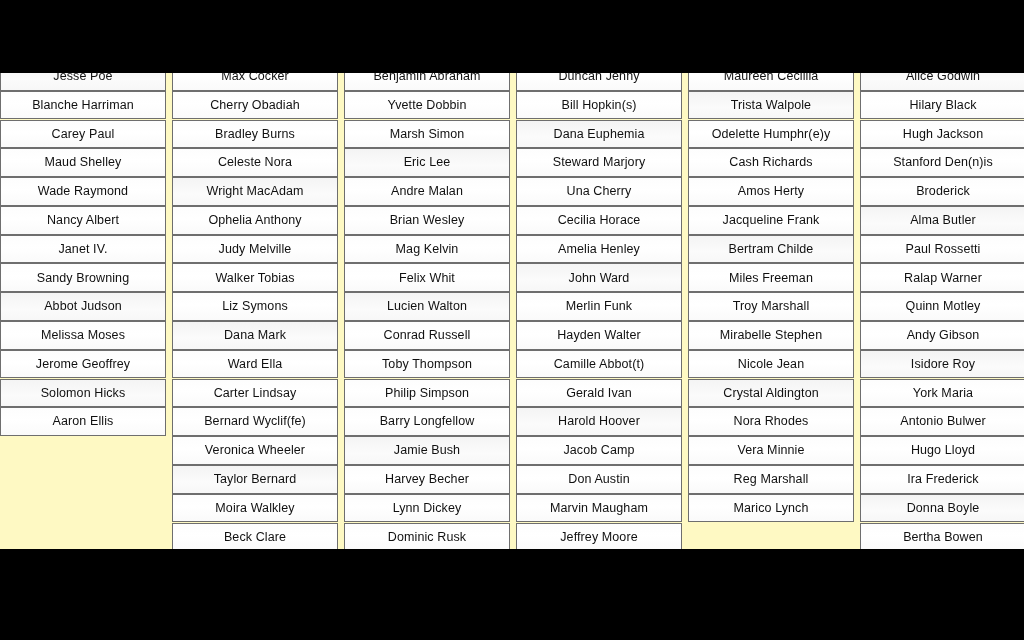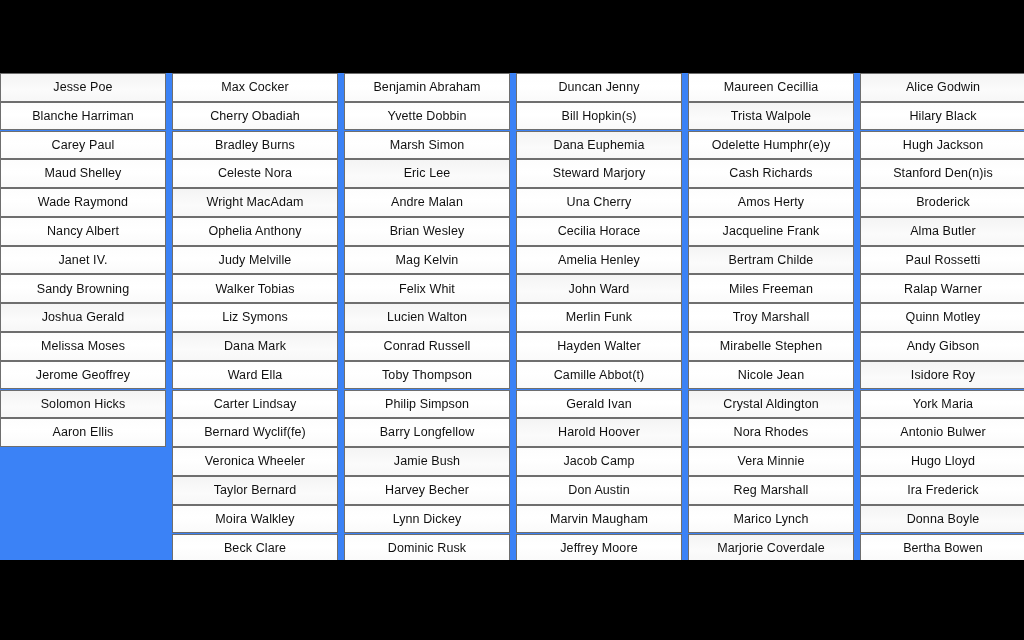--- a/index.html
+++ b/index.html
@@ -19,25 +19,25 @@
     width: 1024px;
     height: 640px;
     background: #000000;
     overflow: hidden;
   }
 
   
   #grid-viewport {
     position: absolute;
     left: 0;
-    top: 73px;
+    top: 62px;
     width: 1024px;
     height: 487px;
     overflow: hidden;
-    background: #3b82f6;
+    background: #fef9c3;
   }
 
   #name-grid {
     position: relative;
     width: 1032px;
     margin-left: -2px;
     display: grid;
     grid-template-columns: repeat(6, 172px);
     column-gap: 0px;
     row-gap: 0px;
@@ -91,21 +91,21 @@
     <div id="name-grid">
         <div class="grid-col">
           <div class="name-cell tint">Jesse Poe</div>
           <div class="name-cell">Blanche Harriman</div>
           <div class="name-cell">Carey Paul</div>
           <div class="name-cell">Maud Shelley</div>
           <div class="name-cell">Wade Raymond</div>
           <div class="name-cell">Nancy Albert</div>
           <div class="name-cell">Janet IV.</div>
           <div class="name-cell">Sandy Browning</div>
-          <div class="name-cell tint">Joshua Gerald</div>
+          <div class="name-cell tint">Abbot Judson</div>
           <div class="name-cell">Melissa Moses</div>
           <div class="name-cell">Jerome Geoffrey</div>
           <div class="name-cell tint">Solomon Hicks</div>
           <div class="name-cell">Aaron Ellis</div>
         </div>
         <div class="grid-col">
           <div class="name-cell">Max Cocker</div>
           <div class="name-cell">Cherry Obadiah</div>
           <div class="name-cell">Bradley Burns</div>
           <div class="name-cell">Celeste Nora</div>
@@ -171,21 +171,20 @@
           <div class="name-cell tint">Bertram Childe</div>
           <div class="name-cell">Miles Freeman</div>
           <div class="name-cell">Troy Marshall</div>
           <div class="name-cell">Mirabelle Stephen</div>
           <div class="name-cell">Nicole Jean</div>
           <div class="name-cell tint">Crystal Aldington</div>
           <div class="name-cell">Nora Rhodes</div>
           <div class="name-cell">Vera Minnie</div>
           <div class="name-cell">Reg Marshall</div>
           <div class="name-cell">Marico Lynch</div>
-          <div class="name-cell tint">Marjorie Coverdale</div>
         </div>
         <div class="grid-col">
           <div class="name-cell tint">Alice Godwin</div>
           <div class="name-cell">Hilary Black</div>
           <div class="name-cell">Hugh Jackson</div>
           <div class="name-cell">Stanford Den(n)is</div>
           <div class="name-cell">Broderick</div>
           <div class="name-cell tint">Alma Butler</div>
           <div class="name-cell">Paul Rossetti</div>
           <div class="name-cell">Ralap Warner</div>

